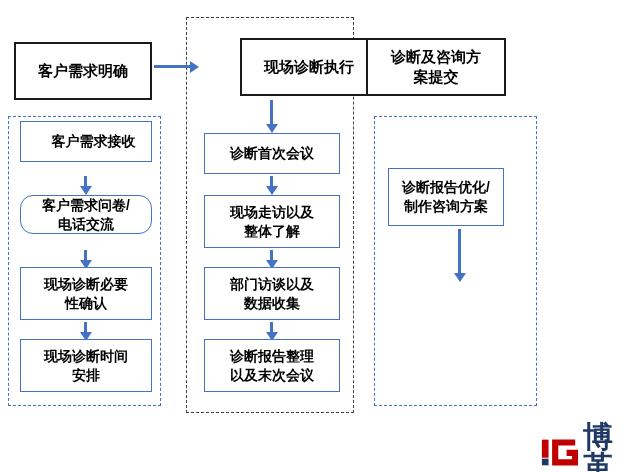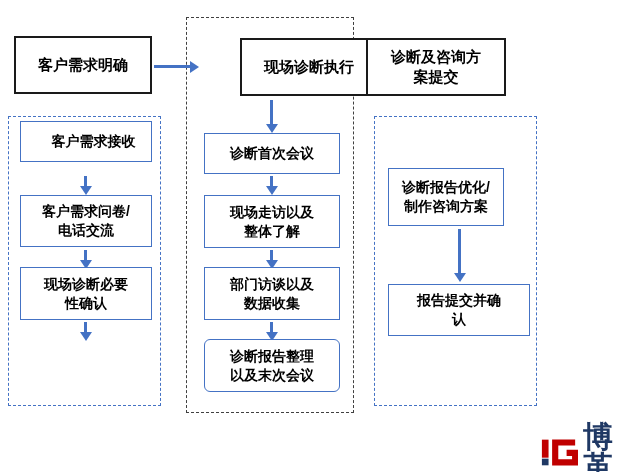--- a/index.html
+++ b/index.html
@@ -49,53 +49,53 @@
 </style>
 </head>
 <body>
 
 <div class="canvas">
 
   <div class="dashed-group dashed-blue" style="left:8px;top:116px;width:153px;height:290px;"></div>
   <div class="dashed-group dashed-dark" style="left:186px;top:17px;width:168px;height:396px;"></div>
   <div class="dashed-group dashed-blue" style="left:374px;top:116px;width:163px;height:290px;"></div>
 
-  <div class="box phase-box" style="left:14px;top:36px;width:138px;height:58px;">客户需求明确</div>
+  <div class="box phase-box" style="left:14px;top:42px;width:138px;height:58px;">客户需求明确</div>
   <div class="h-arrow" style="left:154px;top:65px;width:36px;"></div>
   <div class="box phase-box" style="left:202px;top:38px;width:138px;height:58px;margin-left:38px;">现场诊断执行</div>
   <div class="h-arrow" style="left:342px;top:65px;width:36px;"></div>
   <div class="box phase-box" style="left:366px;top:38px;width:140px;height:58px;">诊断及咨询方
 案提交</div>
 
   <div class="box step-box" style="left:20px;top:121px;width:132px;height:41px;padding-left:15px;">客户需求接收</div>
   <div class="v-arrow" style="left:84px;top:176px;"></div>
-  <div class="box step-box" style="left:20px;top:195px;width:132px;height:52px;">客户需求问卷/
+  <div class="box step-box" style="left:20px;top:195px;width:132px;height:39px;border-radius:13px;">客户需求问卷/
 电话交流</div>
   <div class="v-arrow" style="left:84px;top:250px;"></div>
   <div class="box step-box" style="left:20px;top:267px;width:132px;height:53px;">现场诊断必要
 性确认</div>
   <div class="v-arrow" style="left:84px;top:322px;"></div>
+  <div class="box step-box" style="left:20px;top:339px;width:132px;height:53px;">现场诊断时间
+安排</div>
 
   <div class="v-arrow" style="left:270px;top:100px;height:24px;"></div>
   <div class="box step-box" style="left:204px;top:133px;width:136px;height:41px;">诊断首次会议</div>
   <div class="v-arrow" style="left:270px;top:176px;"></div>
   <div class="box step-box" style="left:204px;top:195px;width:136px;height:53px;">现场走访以及
 整体了解</div>
   <div class="v-arrow" style="left:270px;top:250px;"></div>
   <div class="box step-box" style="left:204px;top:267px;width:136px;height:53px;">部门访谈以及
 数据收集</div>
   <div class="v-arrow" style="left:270px;top:322px;"></div>
-  <div class="box step-box" style="left:204px;top:339px;width:136px;height:53px;border-radius:6px;">诊断报告整理
+  <div class="box step-box" style="left:204px;top:339px;width:136px;height:53px;">诊断报告整理
 以及末次会议</div>
 
   <div class="box step-box" style="left:388px;top:168px;width:116px;height:58px;">诊断报告优化/
 制作咨询方案</div>
   <div class="v-arrow" style="left:458px;top:229px;height:44px;"></div>
-  <div class="box step-box" style="left:388px;top:284px;width:142px;height:52px;">报告提交并确
-认</div>
 
   <div class="brand">
     <span style="display:inline-flex;">
       <svg width="38" height="38" viewBox="0 0 40 40" aria-hidden="true">
         <rect x="2" y="7" width="7" height="19" fill="#C00000"></rect>
         <rect x="2" y="27" width="7" height="7" fill="#1F3864"></rect>
         <path d="M37 10 H16 V31 H37 V21 H28" fill="none" stroke="#C00000" stroke-width="6.5"></path>
       </svg>
     </span>
     <span class="brand-text">博革</span>

